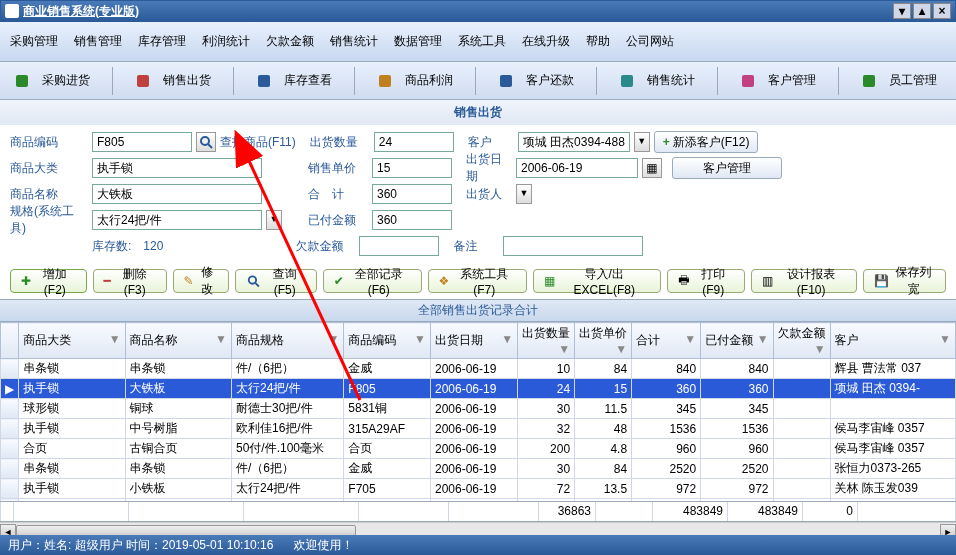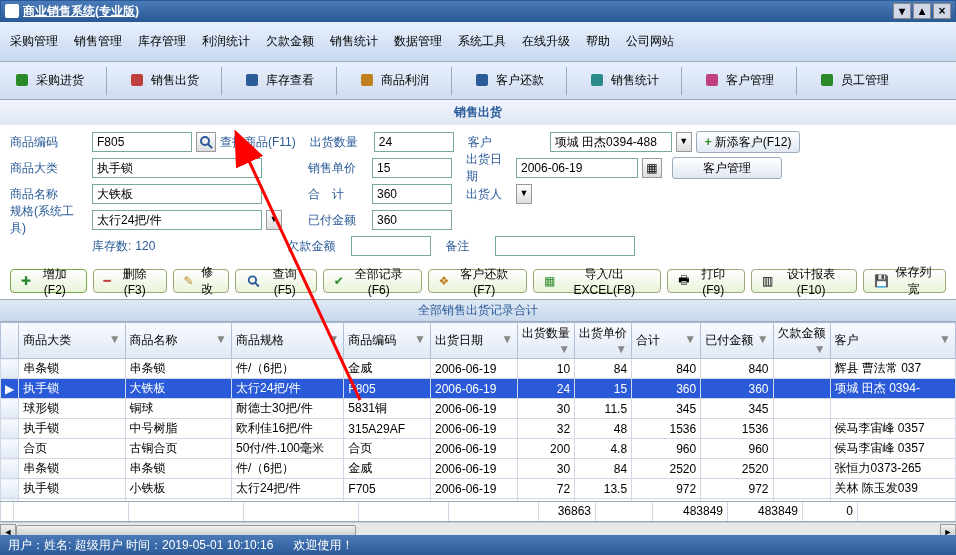--- a/index.html
+++ b/index.html
@@ -8,21 +8,21 @@
 .titlebar { height: 22px; background: linear-gradient(to bottom, #4a7ab8, #2a5a98); color: #fff; display: flex; align-items: center; padding: 0 4px; border: 1px solid #2a5a98; }
 .titlebar .title-icon { width: 14px; height: 14px; background: #fff; margin-right: 4px; border-radius: 2px; }
 .titlebar .title { font-weight: bold; flex: 1; text-decoration: underline; }
 .titlebar .win-btns { display: flex; gap: 2px; }
 .titlebar .win-btn { width: 18px; height: 16px; background: #d0d8e8; border: 1px solid #888; text-align: center; line-height: 14px; color: #000; cursor: pointer; font-weight: bold; }
 
 .menubar { height: 40px; background: linear-gradient(to bottom, #e8f0fc, #c8d8f0); border-bottom: 1px solid #9ab; display: flex; align-items: center; padding: 0 4px; gap: 4px; }
 .menubar span { padding: 2px 6px; cursor: pointer; }
 
 .toolbar { height: 38px; background: linear-gradient(to bottom, #e8f0fc, #d0dcf0); border-bottom: 1px solid #9ab; display: flex; align-items: center; padding: 0 10px; gap: 30px; }
-.toolbar .tb-btn { display: flex; gap: 6px; cursor: pointer; padding: 4px; }
+.toolbar .tb-btn { display: flex; align-items: center; gap: 12px; cursor: pointer; padding: 4px; }
 .toolbar .sep { width: 1px; height: 28px; background: #9ab; margin: 0 -12px; }
 
 .section-title { text-align: center; padding: 4px; background: linear-gradient(to bottom, #f0f4fc, #e0e8f4); color: #2a5a98; font-weight: bold; }
 
 .form-area { padding: 4px 10px; background: #fff; }
 .form-row { display: flex; align-items: center; height: 26px; gap: 4px; }
 .form-label { width: 78px; color: #2a5a98; }
 .form-input { border: 1px solid #7a9; background: #fff; height: 20px; padding: 0 4px; }
 .form-label2 { width: 60px; color: #2a5a98; margin-left: 10px; }
 .dd-btn { width: 16px; height: 20px; border: 1px solid #999; background: linear-gradient(to bottom, #fff, #ddd); cursor: pointer; text-align: center; line-height: 16px; font-size: 9px; }
@@ -150,21 +150,21 @@
     <div class="icon-btn">
         <svg class="ico" viewBox="0 0 16 16">
           <circle cx="7" cy="7" r="4" fill="none" stroke="#2a5a98" stroke-width="2"></circle>
           <line x1="10" y1="10" x2="14" y2="14" stroke="#2a5a98" stroke-width="2"></line>
         </svg>
       </div>
     <span style="color:#2a5a98;cursor:pointer">查找商品(F11)</span>
     <div class="form-label2">出货数量</div>
     <input class="form-input" style="width: 80px;" value="24">
     <div class="form-label2" style="width:46px">客户</div>
-    <input class="form-input" style="width: 122px; margin-left: 32px;" value="项城 田杰0394-488">
+    <input class="form-input" style="width: 112px;" value="项城 田杰0394-488">
     <div class="dd-btn">▼</div>
     <button class="link-btn">
         <span style="color:#2a8a2a;font-weight:bold">+</span>
         <span>新添客户(F12)</span>
       </button>
   </div>
   <div class="form-row">
     <div class="form-label">商品大类</div>
     <input class="form-input" style="width: 170px;" value="执手锁">
     <div style="width:28px"></div>
@@ -190,21 +190,21 @@
     <div class="form-label">规格(系统工具)</div>
     <input class="form-input" style="width: 170px;" value="太行24把/件">
     <div class="dd-btn">▼</div>
     <div style="width:8px"></div>
     <div class="form-label2">已付金额</div>
     <input class="form-input" style="width: 80px;" value="360">
   </div>
   <div class="form-row">
     <div class="form-label"></div>
     <span style="color:#2a5a98">库存数:</span>
-    <span style="color:#2a5a98;">120</span>
+    <span style="color:#2a5a98;margin-left:8px">120</span>
     <div style="width:114px"></div>
     <div class="form-label2">欠款金额</div>
     <input class="form-input" style="width: 80px;" value="">
     <div class="form-label2" style="width:46px">备注</div>
     <input class="form-input" style="width: 140px;" value="">
   </div>
 </div>
 
 <div class="btn-row">
   <button class="action-btn green">
@@ -225,21 +225,21 @@
         <line x1="10" y1="10" x2="14" y2="14" stroke="#2a5a98" stroke-width="2"></line>
       </svg>
       <span>查询(F5)</span>
     </button>
   <button class="action-btn">
       <span style="color:#2a8a2a">✔</span>
       <span>全部记录(F6)</span>
     </button>
   <button class="action-btn">
       <span style="color:#c08020">❖</span>
-      <span>客户还款(F7)</span>
+      <span>系统工具(F7)</span>
     </button>
   <button class="action-btn">
       <span style="color:#2a8a2a">▦</span>
       <span>导入/出EXCEL(F8)</span>
     </button>
   <button class="action-btn">
       <span>🖶</span>
       <span>打印(F9)</span>
     </button>
   <button class="action-btn">

